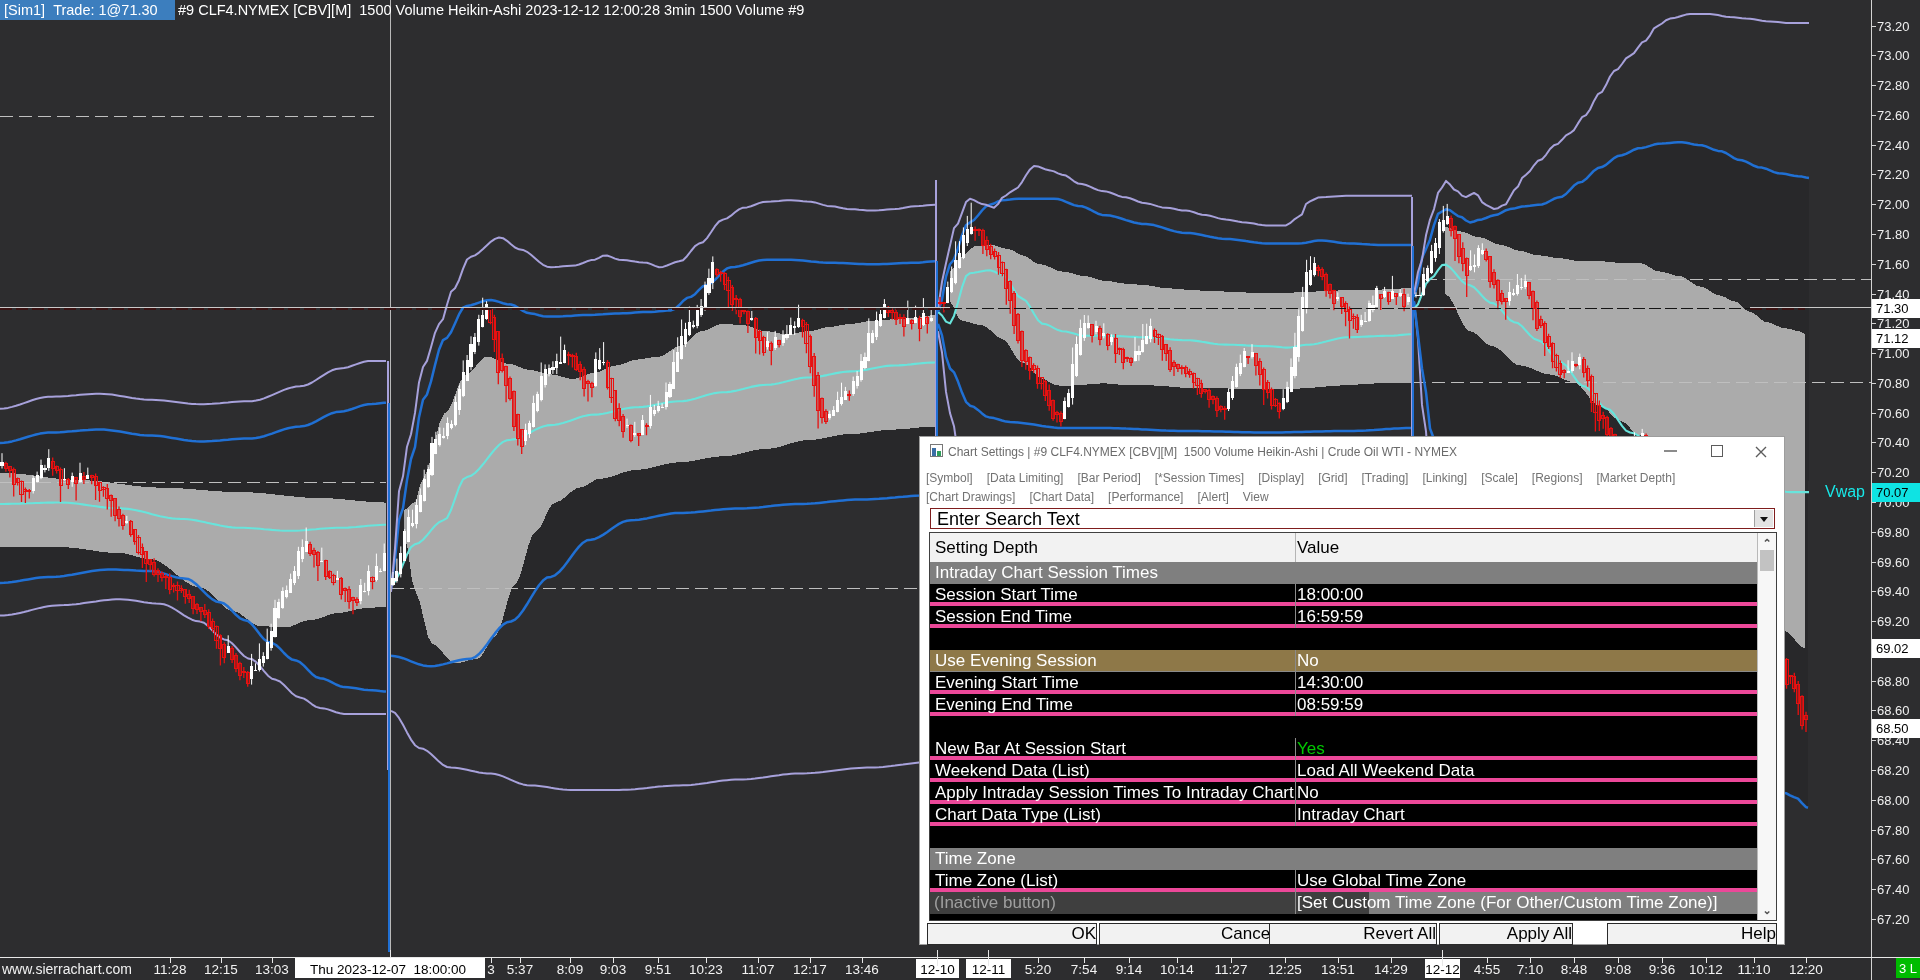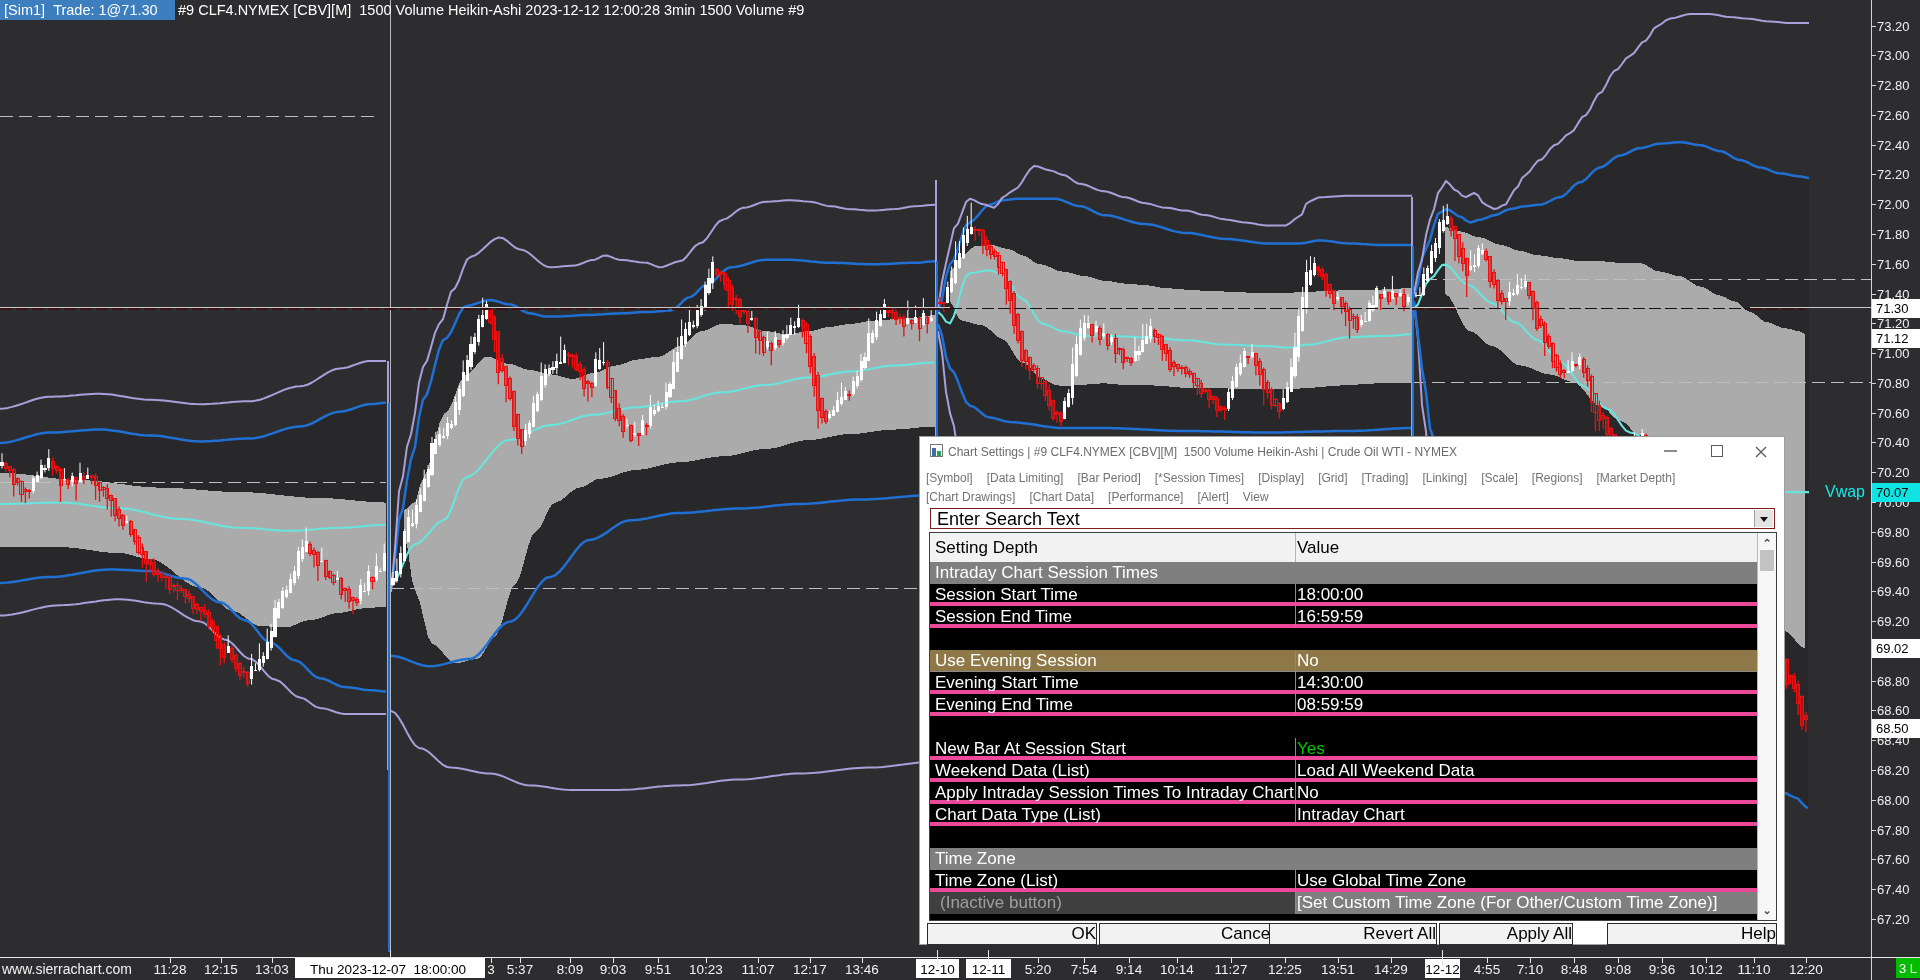--- a/index.html
+++ b/index.html
@@ -27,21 +27,21 @@
 .tr{position:relative;width:100%;height:22px;font-size:17px;line-height:21px;white-space:nowrap}
 .tr.norm{background:#000;border-bottom:4px solid #ec4899}
 .dv2{position:absolute;left:365px;top:0;width:1px;height:22px;background:#8a8a8a}
 .tr.blank{background:#000}
 .tr.group{background:#7f7f7f;color:#fff}
 .tr.sel{background:#8e7848;color:#fff;border-bottom:1px solid #8a8a8a}
 .tr.inact{background:#7f7f7f}
 .c1{position:absolute;left:5px;top:0;color:#fff}
 .c1g{position:absolute;left:5px;top:0;color:#fff}
 .c2{position:absolute;left:367px;top:0;color:#fff}
-.in1{color:#9f9f9f;background:#3f3f3f;left:0;padding-left:10px;width:365px;height:22px}
+.in1{color:#9f9f9f;background:#3f3f3f;left:0;padding-left:4px;width:439px;height:22px}
 .in2{color:#fff}
 #vsb{position:absolute;right:0;top:0;width:19px;height:387px;background:#f7f7f7;border-left:1px solid #b9b9b9}
 #vsb .up,#vsb .dn{position:absolute;left:0;width:18px;height:16px;color:#505050;font-size:11px;text-align:center;line-height:16px;font-weight:bold}
 #vsb .up{top:2px}#vsb .dn{bottom:2px}
 #vsb .th{position:absolute;left:2px;top:17px;width:14px;height:21px;background:#c2c2c2}
 #btns{position:absolute;left:0px;top:485px;width:866px;height:24px}
 #btns .b{position:absolute;top:1px;height:22px;background:#f2f2f2;border:1px solid #2a2a2a;font-size:17px;text-align:right;line-height:20px;color:#000}
 </style></head>
 <body>
 <div id="stage">

